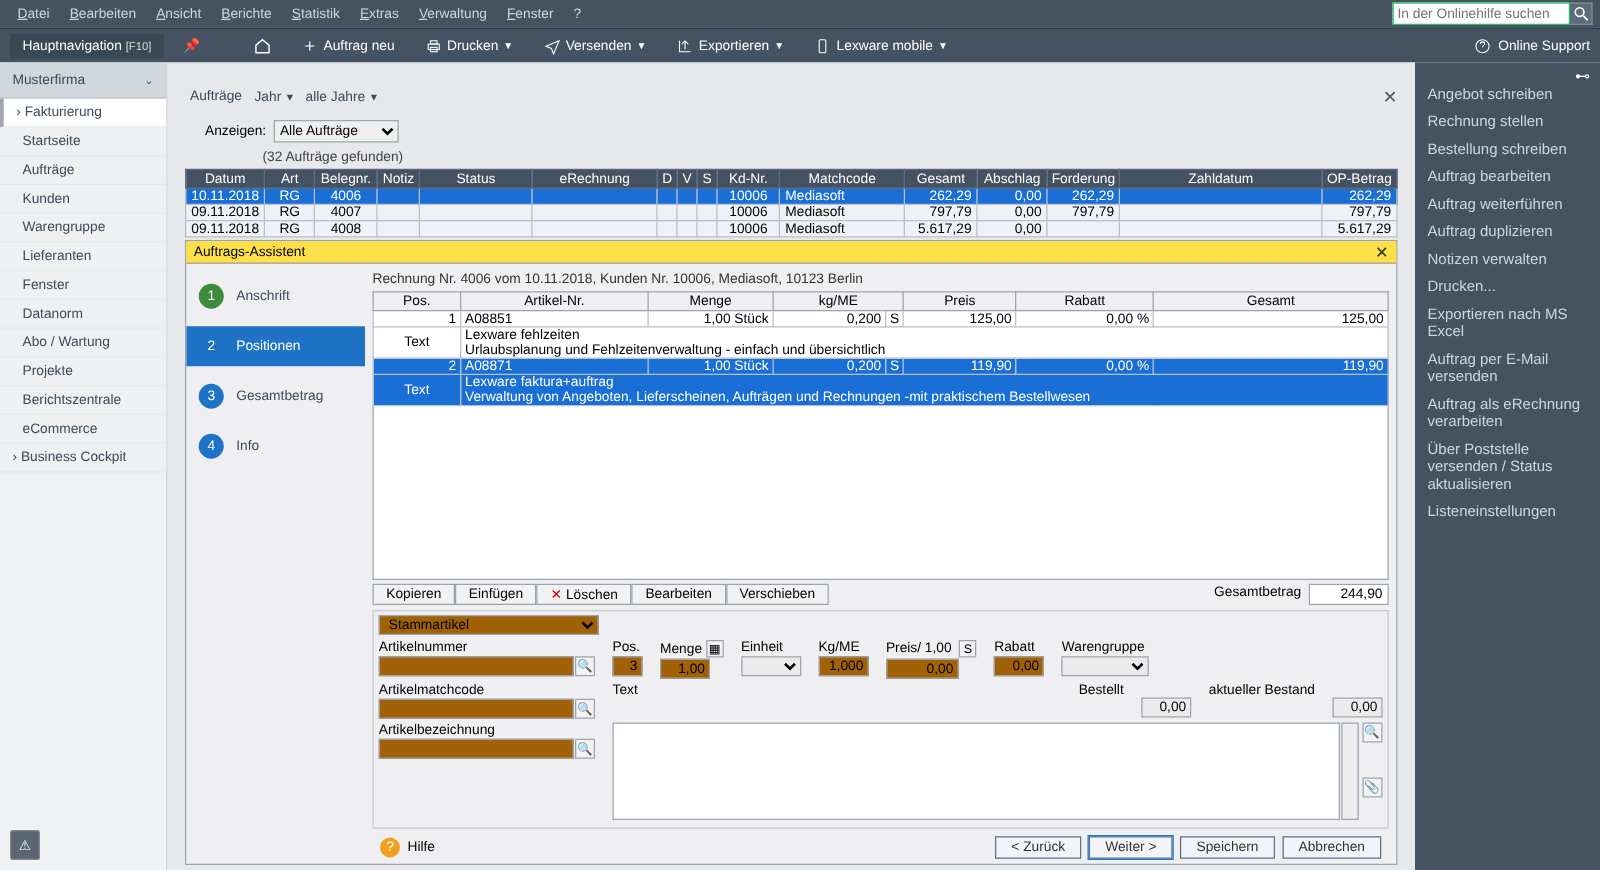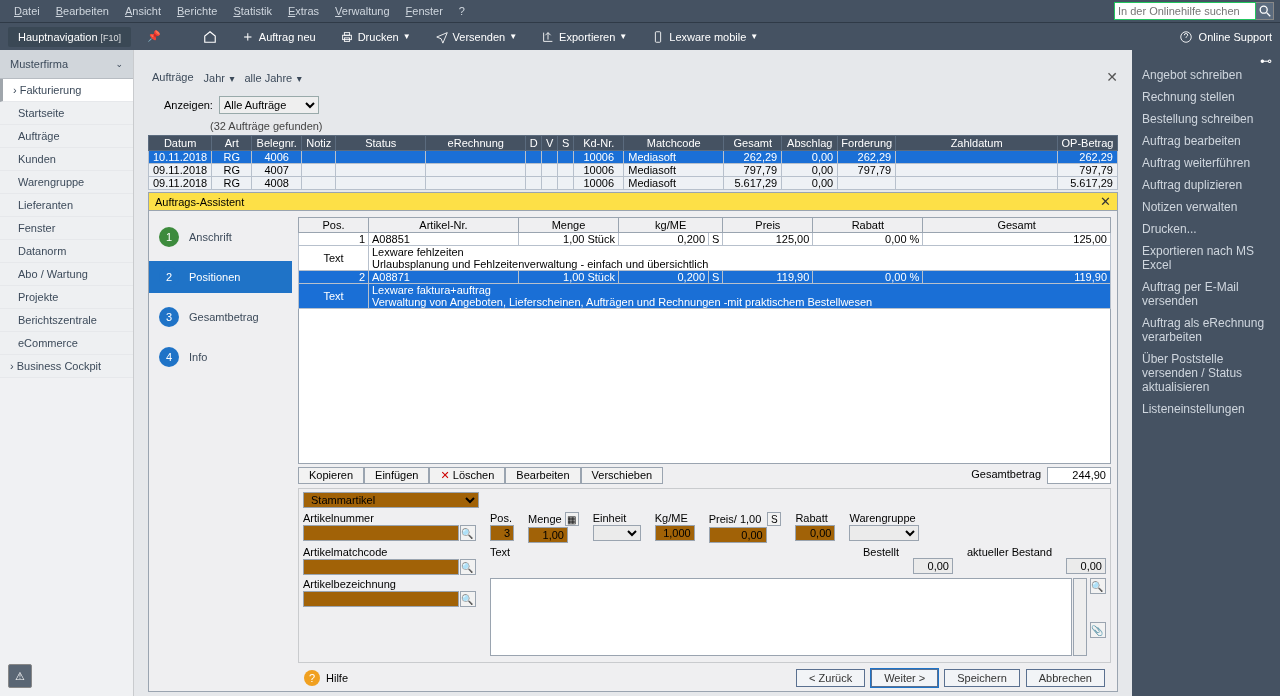--- a/index.html
+++ b/index.html
@@ -330,20 +330,21 @@
             <div class="step b">
               <span class="ball">3</span>
               <span>Gesamtbetrag</span>
             </div>
             <div class="step b">
               <span class="ball">4</span>
               <span>Info</span>
             </div>
           </div>
         <div class="wizard-main">
+          <div class="breadc">Rechnung Nr. 4006 vom 10.11.2018, Kunden Nr. 10006, Mediasoft, 10123 Berlin</div>
           <table class="posgrid">
             <colgroup>
                 <col style="width:70px">
                 <col style="width:150px">
                 <col style="width:100px">
                 <col style="width:90px">
                 <col style="width:14px">
                 <col style="width:90px">
                 <col style="width:110px">
                 <col>

